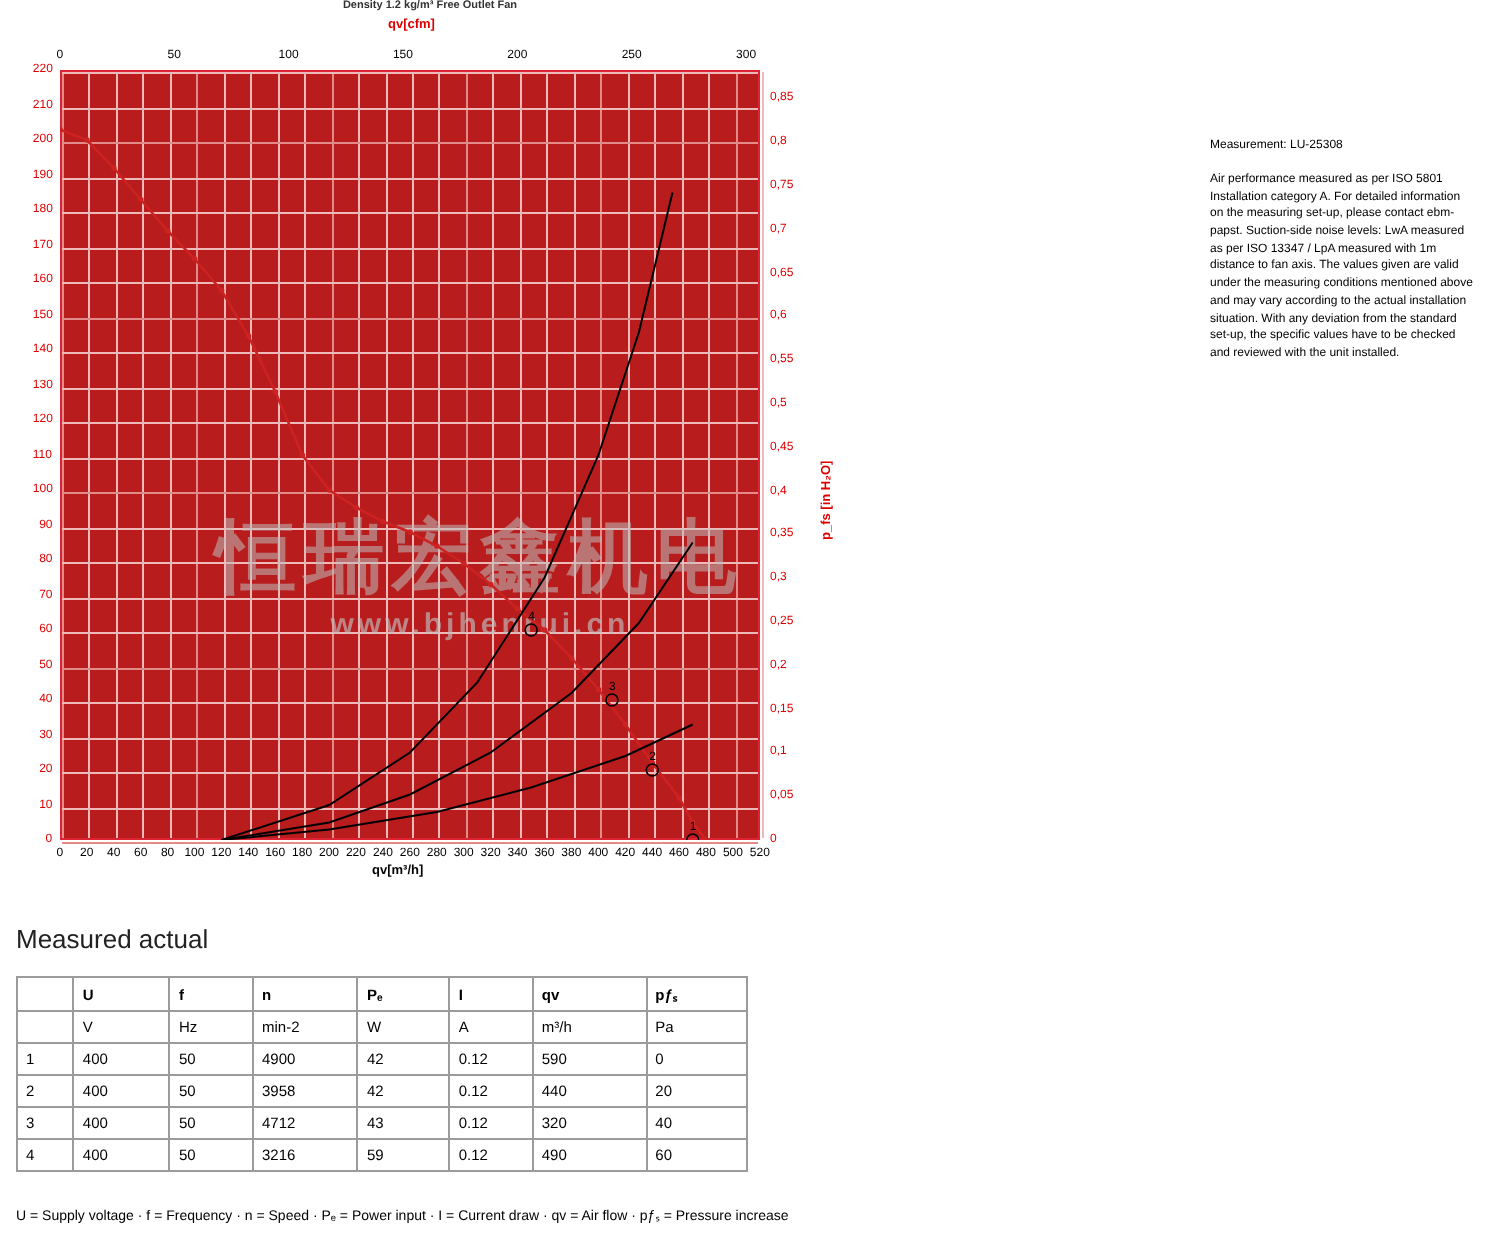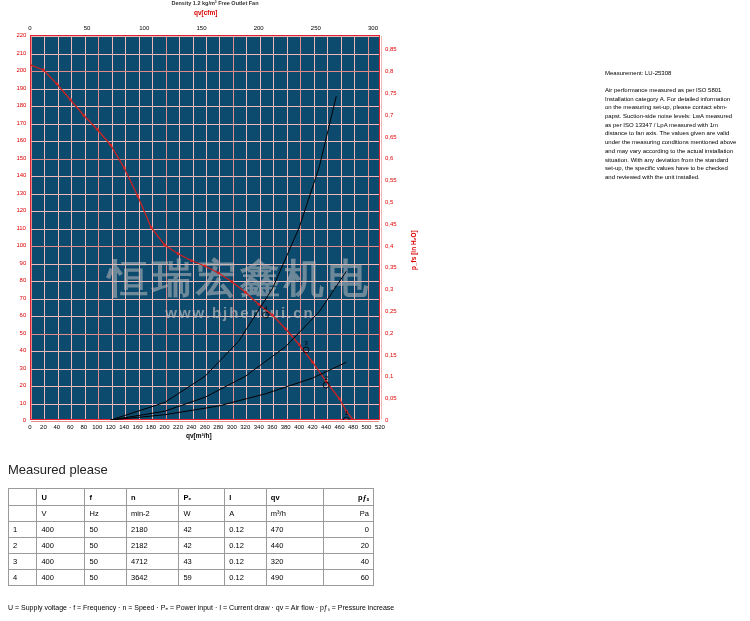--- a/index.html
+++ b/index.html
@@ -20,21 +20,21 @@
   #chart-panel {
     position: absolute;
     left: 0; top: 0;
     width: 430px; height: 445px;
   }
   #plot-frame {
     position: absolute;
     left: 30px; top: 35px;
     width: 350px; height: 385px;
     border: 1px solid #d23;
-    background: #0c4a6e;
+    background: #b91c1c;
   }
   .grid-v, .grid-h {
     position: absolute;
     background: #f0b9b9;
   }
   .grid-v { width: 1px; top: 0; bottom: 0; }
   .grid-h { height: 1px; left: 0; right: 0; }
   .grid-v.major, .grid-h.major { background: #e38a8a; }
 
   .axis-label {
@@ -130,21 +130,21 @@
     height: 16px;
   }
   #mv-table th { font-weight: bold; }
   #mv-table .c0 { width: 26px; }
   #mv-table .c1 { width: 44px; }
   #mv-table .c2 { width: 38px; }
   #mv-table .c3 { width: 48px; }
   #mv-table .c4 { width: 42px; }
   #mv-table .c5 { width: 38px; }
   #mv-table .c6 { width: 52px; }
-  #mv-table .c7 { width: 46px; text-align: right; }
+  #mv-table .c7 { width: 46px; }
   #legend-note {
     position: absolute;
     left: 8px; top: 603px;
     font-size: 7px;
   }
 </style>
 </head>
 <body>
 
 <div id="page">
@@ -342,21 +342,21 @@
         <div class="axis-label" style="left: 385px; top: 68.1891px;">0,8</div>
         <div class="axis-label" style="left: 385px; top: 46.3884px;">0,85</div>
       </div>
   </div>
 
   <div id="info-panel">
     <div id="info-measurement">Measurement: LU-25308</div>
     <div id="info-body">Air performance measured as per ISO 5801 Installation category A. For detailed information on the measuring set-up, please contact ebm-papst. Suction-side noise levels: LwA measured as per ISO 13347 / LpA measured with 1m distance to fan axis. The values given are valid under the measuring conditions mentioned above and may vary according to the actual installation situation. With any deviation from the standard set-up, the specific values have to be checked and reviewed with the unit installed.</div>
   </div>
 
-  <div id="measured-title">Measured please</div>
+  <div id="measured-title">Measured actual</div>
 
   <table id="mv-table">
     <thead>
       <tr id="mv-head">
           <th class="c0"></th>
           <th class="c1">U</th>
           <th class="c2">f</th>
           <th class="c3">n</th>
           <th class="c4">Pₑ</th>
           <th class="c5">I</th>
@@ -372,51 +372,51 @@
           <td class="c5">A</td>
           <td class="c6">m³/h</td>
           <td class="c7">Pa</td>
         </tr>
     </thead>
     <tbody id="mv-body">
         <tr>
           <td class="c0">1</td>
           <td class="c1">400</td>
           <td class="c2">50</td>
-          <td class="c3">2180</td>
+          <td class="c3">4900</td>
           <td class="c4">42</td>
           <td class="c5">0.12</td>
-          <td class="c6">470</td>
+          <td class="c6">590</td>
           <td class="c7">0</td>
         </tr>
         <tr>
           <td class="c0">2</td>
           <td class="c1">400</td>
           <td class="c2">50</td>
-          <td class="c3">2182</td>
+          <td class="c3">3958</td>
           <td class="c4">42</td>
           <td class="c5">0.12</td>
           <td class="c6">440</td>
           <td class="c7">20</td>
         </tr>
         <tr>
           <td class="c0">3</td>
           <td class="c1">400</td>
           <td class="c2">50</td>
           <td class="c3">4712</td>
           <td class="c4">43</td>
           <td class="c5">0.12</td>
           <td class="c6">320</td>
           <td class="c7">40</td>
         </tr>
         <tr>
           <td class="c0">4</td>
           <td class="c1">400</td>
           <td class="c2">50</td>
-          <td class="c3">3642</td>
+          <td class="c3">3216</td>
           <td class="c4">59</td>
           <td class="c5">0.12</td>
           <td class="c6">490</td>
           <td class="c7">60</td>
         </tr>
       </tbody>
   </table>
 
   <div id="legend-note">U = Supply voltage · f = Frequency · n = Speed · Pₑ = Power input · I = Current draw · qv = Air flow · pƒₛ = Pressure increase</div>
 

